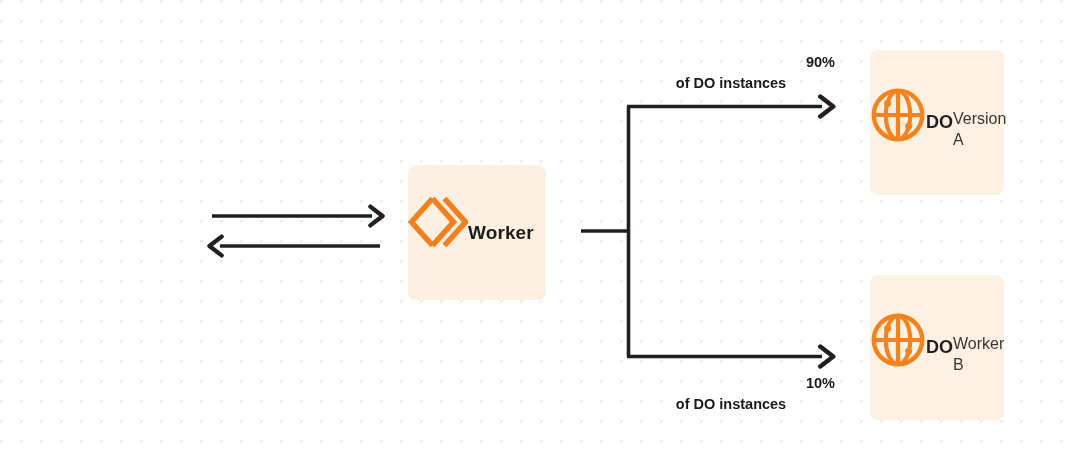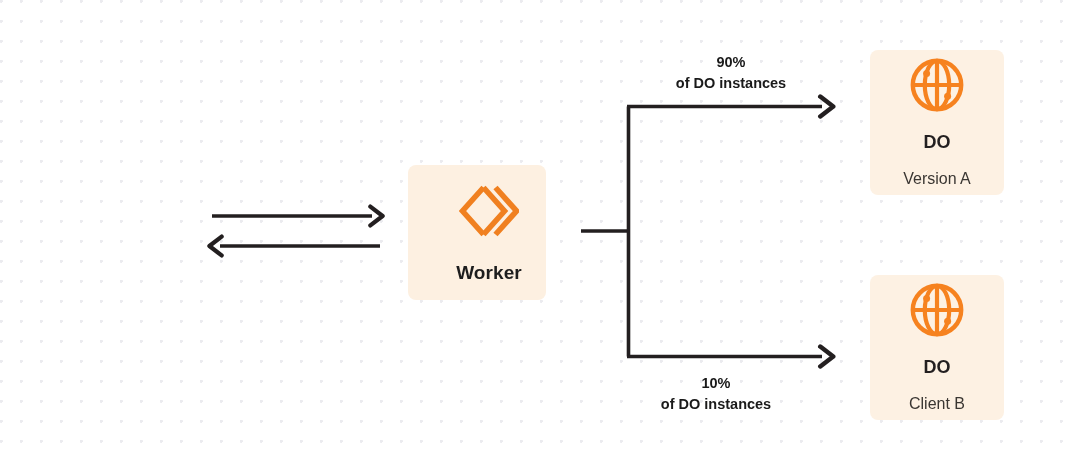--- a/index.html
+++ b/index.html
@@ -21,23 +21,22 @@
     background-color: #ffffff;
     background-image: radial-gradient(circle at 1.4px 1.4px, #ebebef 1.4px, transparent 1.5px);
     background-size: 20px 20px;
     background-position: 0px 0px;
   }
 
   .node {
     position: absolute;
     box-sizing: border-box;
     display: flex;
-    flex-direction: column;
     align-items: center;
-    justify-content: center;
+    justify-content: flex-start;
     border-radius: 8px;
   }
 
   
   #node-client {
     left: 43px;
     top: 166px;
     width: 142px;
     height: 134px;
     background-color: #f4f4f6;
@@ -49,21 +48,20 @@
     letter-spacing: 0.1px;
   }
 
   
   #node-worker {
     left: 408px;
     top: 165px;
     width: 138px;
     height: 135px;
     background-color: #fdf0e1;
-    padding-left: 24px;
   }
   #node-worker .worker-icon {
     margin-top: 2px;
     margin-bottom: 20px;
   }
   #node-worker .node-title {
     font-size: 19px;
     font-weight: bold;
     color: #1d1d1d;
     letter-spacing: 0.1px;
@@ -116,25 +114,25 @@
     color: #1a1a1a;
     line-height: 1.45;
     white-space: nowrap;
   }
   #edge-label-top {
     left: 627px;
     top: 52px;
     width: 208px;
   }
   #edge-label-bottom {
-    left: 612px;
+    left: 627px;
     top: 373px;
     width: 208px;
   }
-  .edge-label .label-pct { display: block; }
+  .edge-label .label-pct { display: block; text-align: right; }
   .edge-label .label-sub { display: block; }
 </style>
 </head>
 <body>
 
 <div id="diagram-canvas">
 
   <svg id="connector-layer" viewBox="0 0 1072 452" width="1072" height="452" aria-hidden="true">
     <defs>
       <marker id="arrow-right" viewBox="0 0 12 12" refX="2.2" refY="6" markerWidth="7.2" markerHeight="7.2" orient="auto-start-reverse">
@@ -214,16 +212,16 @@
       <svg width="56" height="56" viewBox="0 0 56 56" aria-hidden="true">
         <circle cx="28" cy="28" r="24.2" fill="none" stroke="#f6821f" stroke-width="4.4"></circle>
         <ellipse cx="28" cy="28" rx="12.2" ry="24.2" fill="none" stroke="#f6821f" stroke-width="4.2"></ellipse>
         <line x1="5.2" y1="28" x2="50.8" y2="28" stroke="#f6821f" stroke-width="4.2"></line>
         <line x1="28" y1="4" x2="28" y2="52" stroke="#f6821f" stroke-width="4.2"></line>
         <circle cx="17.6" cy="16.4" r="3.5" fill="#f6821f"></circle>
         <circle cx="38.6" cy="39.2" r="3.5" fill="#f6821f"></circle>
       </svg>
     </span>
     <span class="node-title">DO</span>
-    <span class="node-subtitle">Client B</span>
+    <span class="node-subtitle">Worker B</span>
   </div>
 
 </div>
 
 </body></html>

